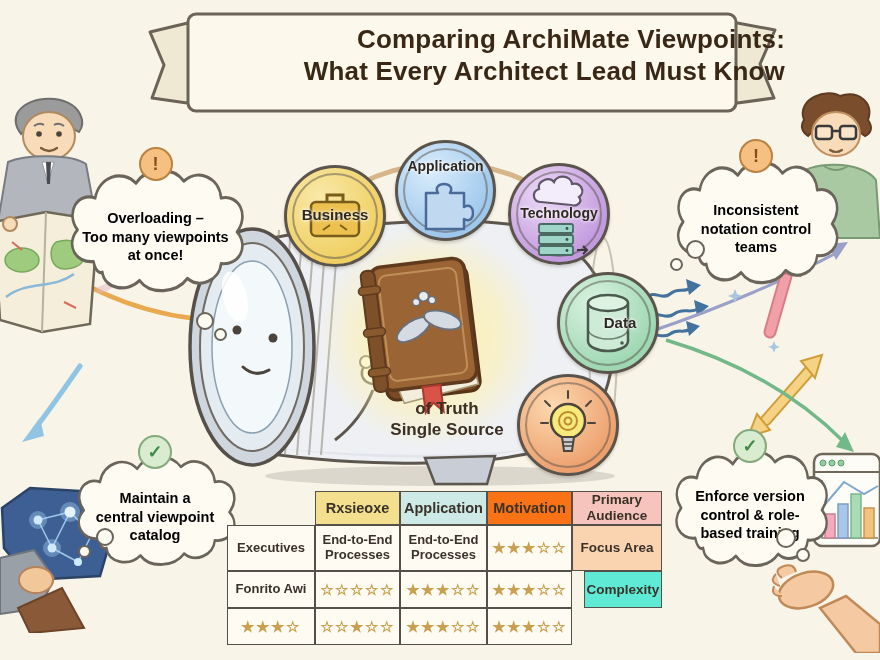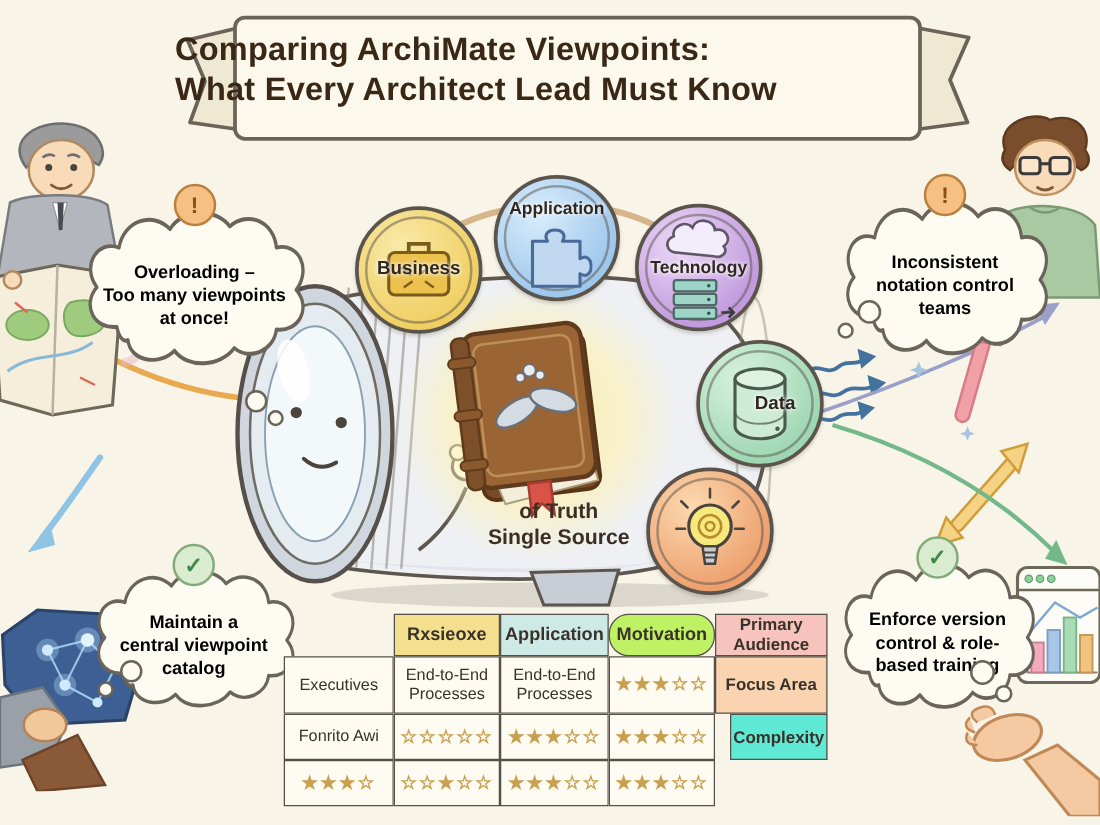--- a/index.html
+++ b/index.html
@@ -4,21 +4,21 @@
 <style>
   html,body{margin:0;padding:0;}
   #canvas{
     position:relative;width:880px;height:660px;overflow:hidden;
     background:#f8f4e8;
     font-family:"Liberation Sans",sans-serif;
     color:#3a322a;
   }
   .abs{position:absolute;}
   
-  #banner-text{left:140px;top:24px;width:645px;text-align:left;z-index:10;}
+  #banner-text{left:140px;top:24px;width:645px;text-align:right;z-index:10;}
   #banner-text .t1,#banner-text .t2{
     font-size:26px;font-weight:800;line-height:1.22;color:#3a2817;letter-spacing:.2px;
   }
   
   .bubble{z-index:8;}
   .bubble svg.cloud{position:absolute;inset:0;width:100%;height:100%;}
   .bubble-text{
     position:absolute;inset:0;display:flex;flex-direction:column;justify-content:center;
     align-items:center;text-align:center;font-size:14.5px;font-weight:700;line-height:1.3;
     color:#000000;padding-top:6px;
@@ -43,26 +43,26 @@
   #badge-motivation{background:radial-gradient(circle at 35% 30%,#fcd9b0,#eda06e 72%);}
   
   #glow{left:320px;top:226px;width:220px;height:220px;z-index:3;border-radius:50%;
     background:radial-gradient(circle,rgba(255,241,170,.95) 0%,rgba(255,241,170,.55) 45%,rgba(255,241,170,0) 72%);}
   #book-caption{left:362px;top:398px;width:170px;text-align:center;z-index:6;
     font-size:17px;font-weight:800;line-height:1.25;color:#3a2f22;}
   
   #cmp-table{left:227px;top:491px;z-index:9;display:grid;
     grid-template-columns:88px 85px 87px 85px 90px;grid-template-rows:34px 46px 37px 37px;}
   .cell{border:1.5px solid #55504a;background:#fdfbf2;display:flex;align-items:center;justify-content:center;
-    text-align:center;font-weight:400;font-size:13px;line-height:1.15;padding:1px 2px;box-sizing:border-box;}
+    text-align:center;font-weight:700;font-size:13px;line-height:1.15;padding:1px 2px;box-sizing:border-box;}
   .cell.hempty{border:none;background:transparent;}
   .cell.hdr{font-size:14.5px;font-weight:800;}
   .cell.rowlbl{font-size:13.5px;font-weight:800;}
   .cell.stars{font-size:15px;letter-spacing:1.5px;color:#c9a050;font-weight:700;}
-  .hdr.h0{background:#f3df8d;} .hdr.h1{background:#cdeae6;} .hdr.h2{background:#e0cbf2;} .hdr.h3{background:#bef264;border-radius:16px;}
+  .hdr.h0{background:#f3df8d;} .hdr.h1{background:#cdeae6;} .hdr.h2{background:#e0cbf2;} .hdr.h3{background:#f97316;}
   .rowlbl.r0{background:#f6c4bc;} .rowlbl.r1{background:#fad4b0;} .rowlbl.r2{background:#5eead4;margin-left:12px;}
 </style>
 </head>
 <body>
 
 <div id="canvas">
 
   <svg class="abs" style="left:0;top:0;z-index:1;" width="880" height="660" viewBox="0 0 880 660">
 
     <path d="M330,212 C370,148 520,148 558,210" fill="none" stroke="#c9a06a" stroke-width="5" opacity="0.75"></path>

